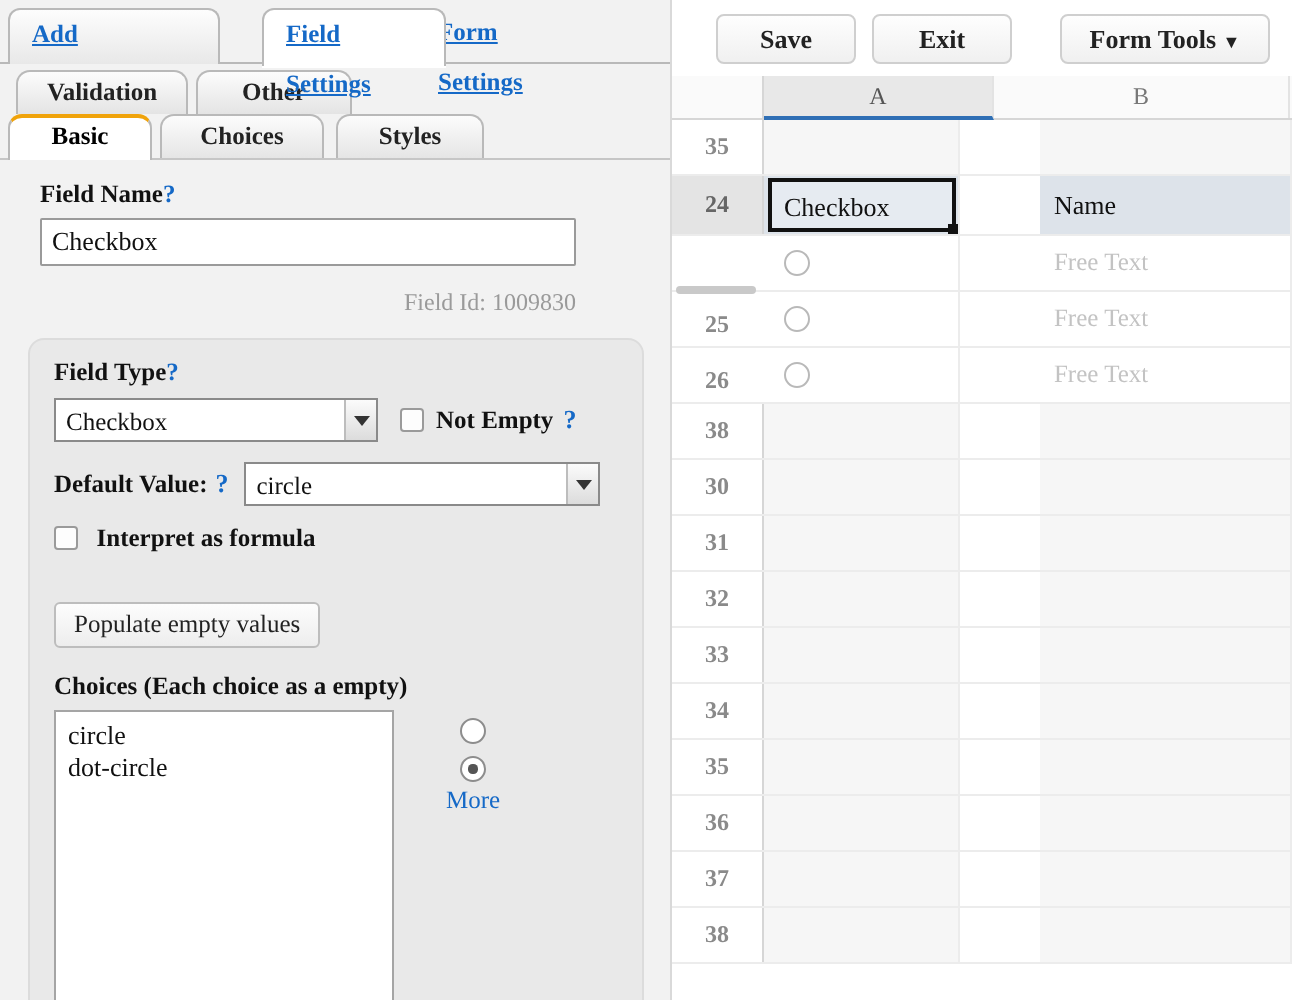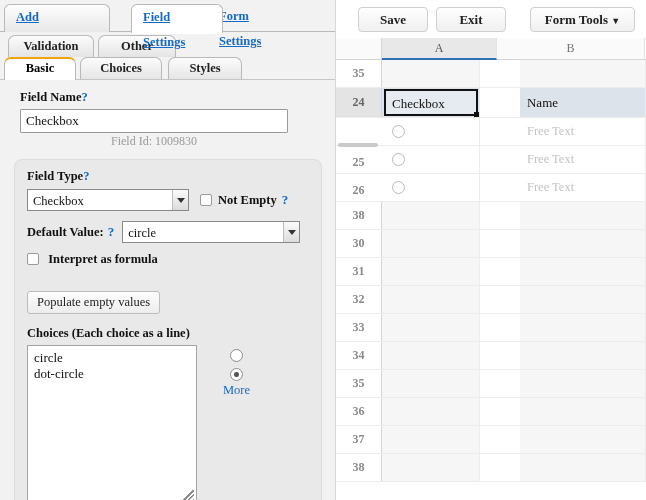--- a/index.html
+++ b/index.html
@@ -51,22 +51,22 @@
 
   
   .pane { padding:10px 20px 0 20px; }
   .lbl { font-weight:bold; font-size:12.5px; color:#111; margin:0 0 4px 0; }
   .q { color:#1569C7; font-weight:bold; }
   .txtinput {
     width:268px; height:24px; border:1px solid #9a9a9a; background:#fff;
     font-family:"Liberation Serif", serif; font-size:13px; padding:2px 5px;
     color:#111; border-radius:1px;
   }
-  .fieldid { text-align:center; width:268px; color:#9a9a9a;
-    font-size:12px; margin-top:1px; }
+  .fieldid { text-align:right; width:268px; color:#9a9a9a;
+    font-size:12px; margin-top:11px; }
 
   .card {
     margin:10px 14px 0 14px; width:308px;
     background:#e9e9e9; border:1px solid #dcdcdc; border-radius:8px;
     padding:9px 12px 14px 12px;
   }
 
   
   .selwrap { position:relative; display:inline-block; vertical-align:middle; }
   .sel {
@@ -251,21 +251,21 @@
 
       <div style="margin-top:8px;">
         <span class="cb"></span>
         <span style="font-weight:bold;font-size:12.5px;margin-left:6px;">Interpret as formula</span>
       </div>
 
       <div style="margin-top:24px;">
         <span class="btn">Populate empty values</span>
       </div>
 
-      <div class="lbl" style="margin-top:12px;">Choices (Each choice as a line)</div>
+      <div class="lbl" style="margin-top:12px;">Choices (Each choice as a empty)</div>
 
       <div style="display:flex;">
         <div style="position:relative;">
           <div class="ta">
             <span style="white-space:pre-line;">circle
 dot-circle</span>
             <span class="grip"></span>
           </div>
         </div>
         <div class="prevcol">

